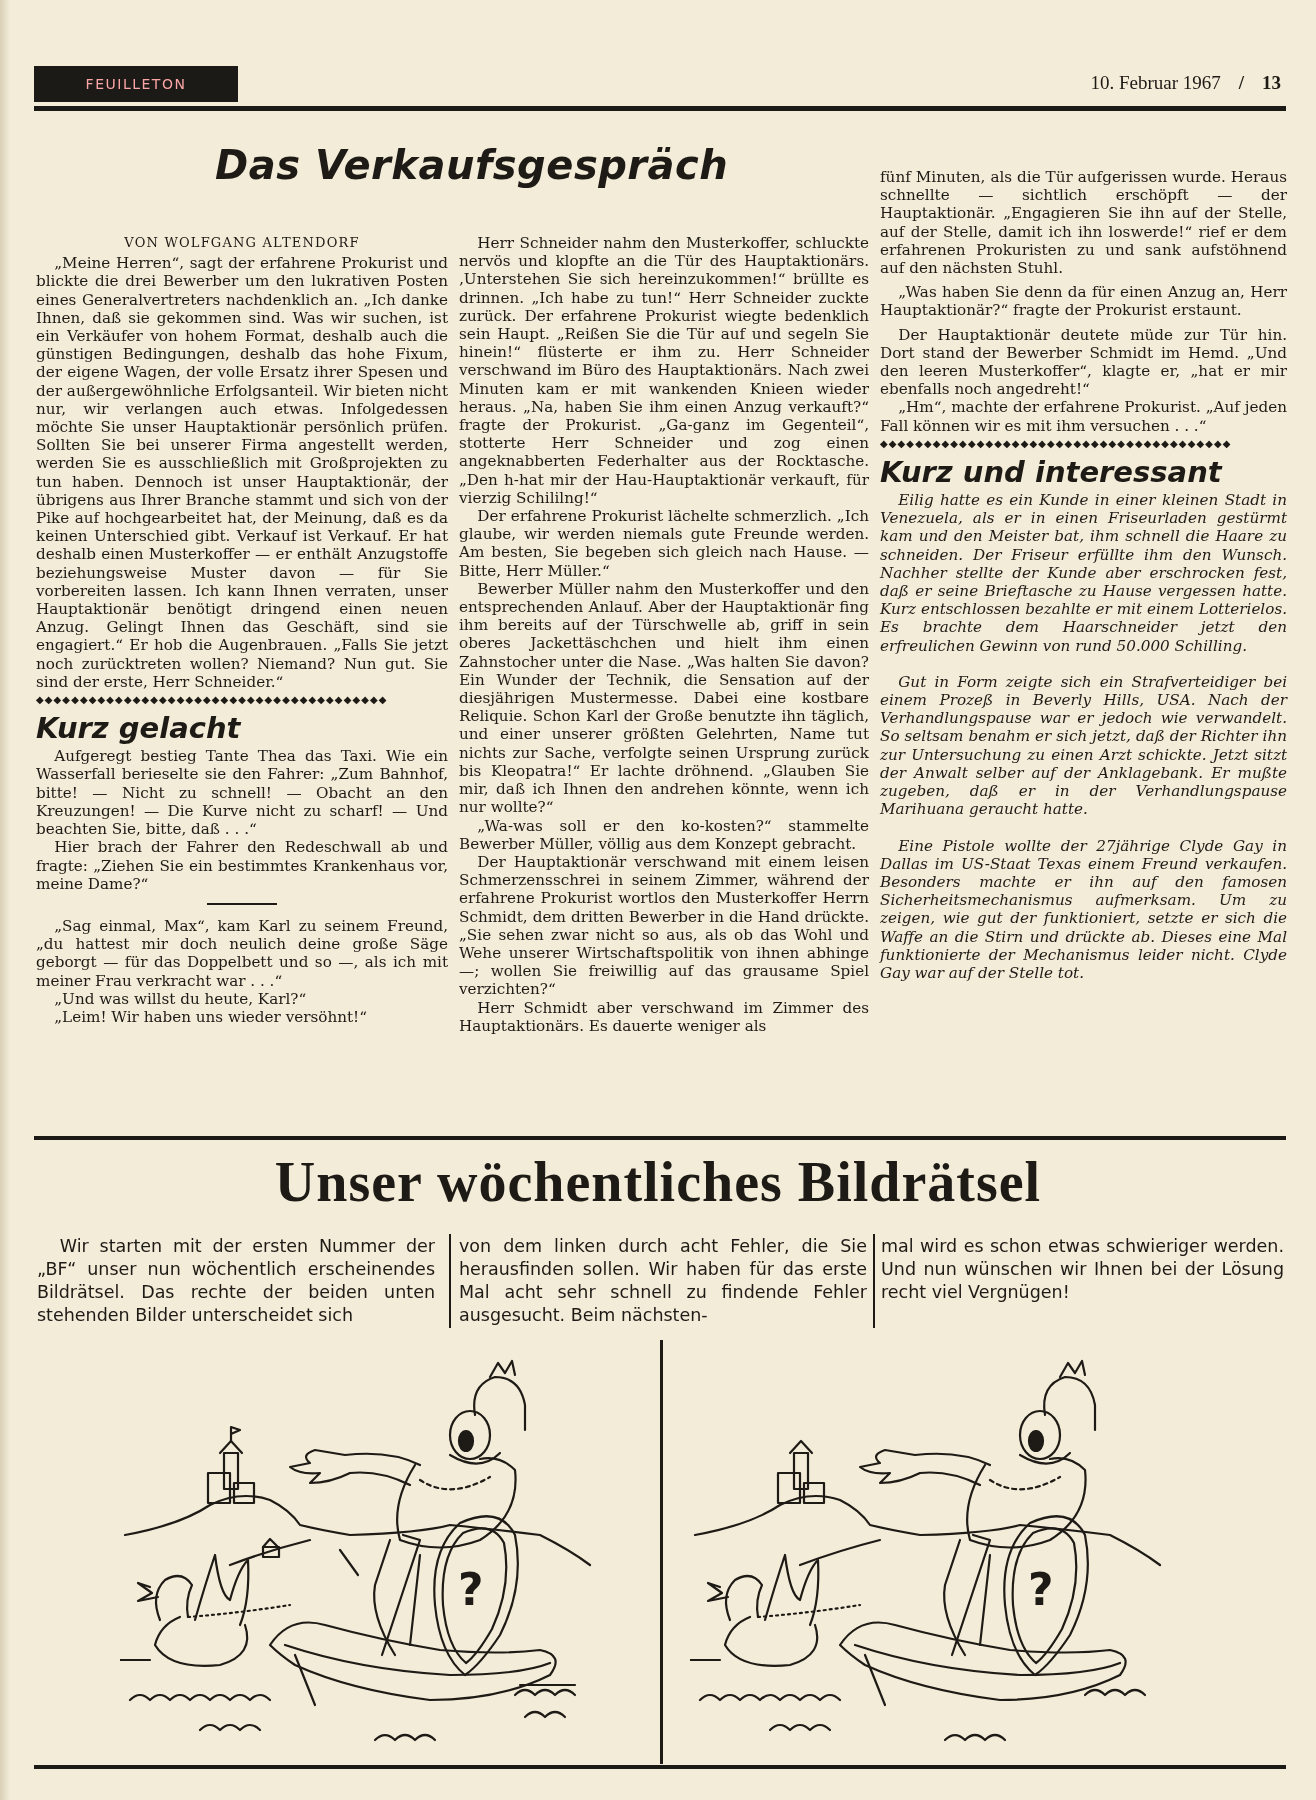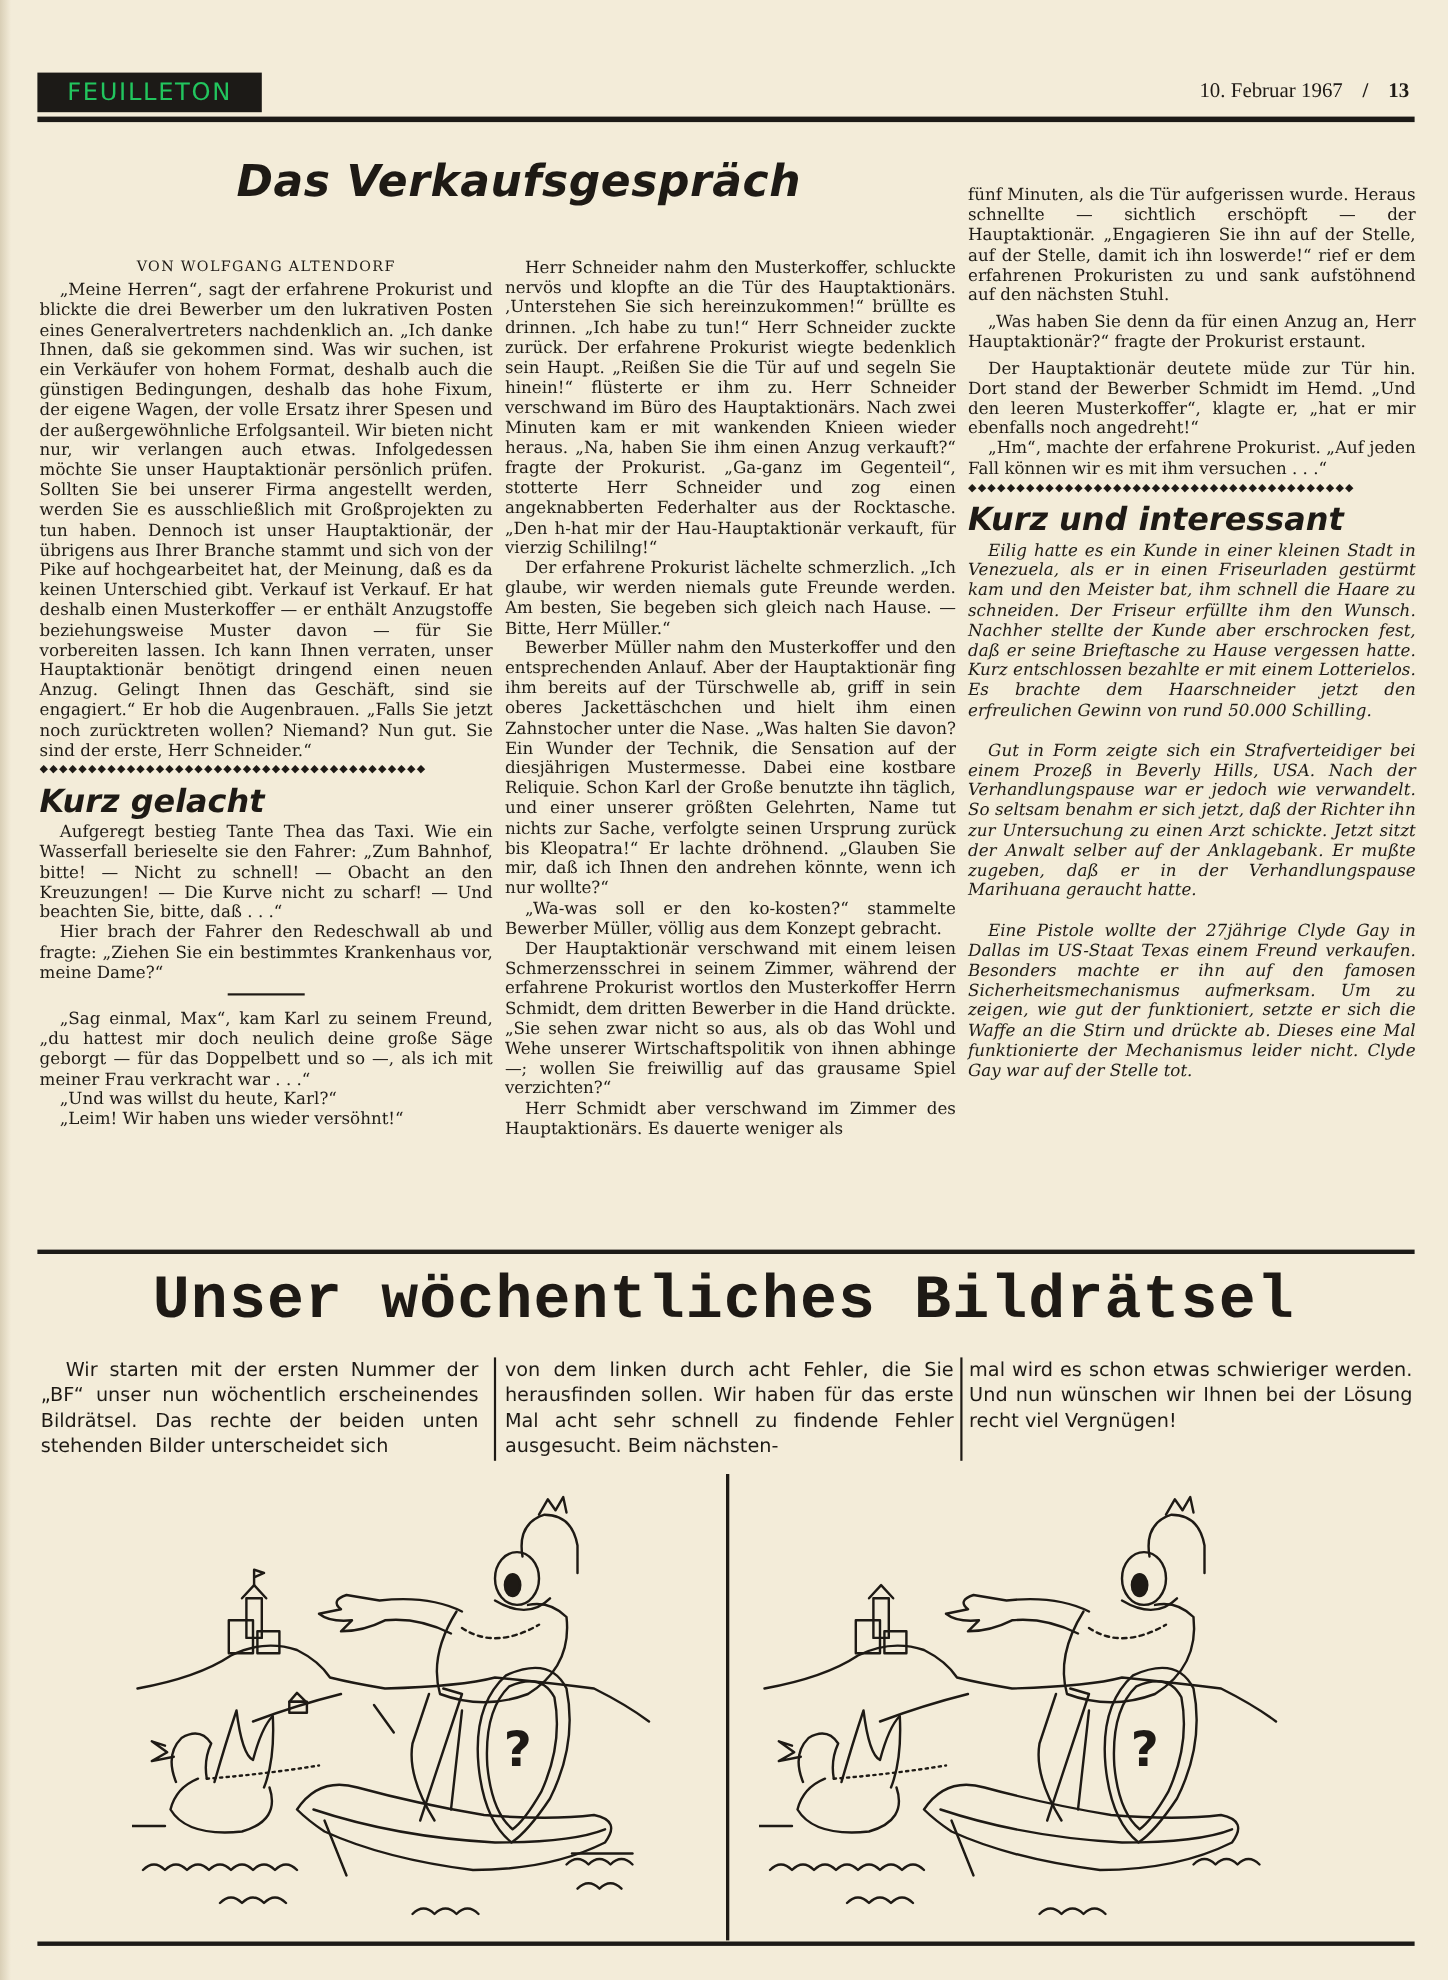--- a/index.html
+++ b/index.html
@@ -12,22 +12,22 @@
     font-family: "DejaVu Serif", serif;
   }
   .page-edge {
     position: absolute; left: 0; top: 0; bottom: 0; width: 10px;
     background: linear-gradient(to right, #d9cfb6, #f3ecd9);
   }
   
   .masthead { position: absolute; left: 34px; top: 66px; width: 1250px; height: 44px; }
   .section-tag {
     position: absolute; left: 0; top: 0; height: 36px; width: 204px;
-    background: #1c1a17; color: #22c55e;
-    font-family: "DejaVu Sans", sans-serif; font-size: 22px; letter-spacing: 1.5px;
+    background: #1c1a17; color: #fca5a5;
+    font-family: "DejaVu Sans", sans-serif; font-size: 14px; letter-spacing: 1.5px;
     display: flex; align-items: center; justify-content: center;
   }
   .issue-info {
     position: absolute; right: 3px; top: 6px;
     font-family: Liberation Serif, serif; font-size: 19px;
     display: flex; gap: 18px;
   }
   .issue-info .sep, .issue-info .pageno { font-weight: bold; }
   .rule-thick { position: absolute; left: 34px; width: 1252px; height: 5px; background: #1c1a17; }
   .rule-top { top: 106px; }
@@ -54,21 +54,21 @@
     font-family: "DejaVu Sans", sans-serif; font-weight: bold; font-style: italic;
     font-size: 29px; line-height: 38px; margin: 0 0 8px 0; text-indent: 0 !important; text-align: left;
   }
   .short-rule { width: 70px; height: 2px; background: #1e1a15; margin: 10px auto 12px auto; }
   .italic p { font-style: italic; }
   .italic p + p { margin-top: 18px; }
 
   .rule-mid { top: 1136px; height: 4px; }
   .puzzle-title {
     position: absolute; left: 0; width: 1316px; top: 1150px; text-align: center;
-    font-family: Liberation Mono, monospace; font-weight: bold; font-size: 56px; letter-spacing: 1px;
+    font-family: Liberation Serif, serif; font-weight: bold; font-size: 56px; letter-spacing: 1px;
   }
   .intro { position: absolute; top: 1234px; font-family: "DejaVu Sans", sans-serif; font-size: 17.5px; line-height: 23px; text-align: justify; }
   .intro p { margin: 1px; }
   .intro1 { left: 36px; width: 400px; text-indent: 1.3em; }
   .intro2 { left: 458px; width: 410px; }
   .intro3 { left: 880px; width: 405px; }
   .vrule { position: absolute; width: 2px; background: #1e1a15; }
   .vr1 { left: 449px; top: 1234px; height: 94px; }
   .vr2 { left: 873px; top: 1234px; height: 94px; }
   .vr-img { left: 660px; top: 1340px; height: 424px; width: 3px; }

